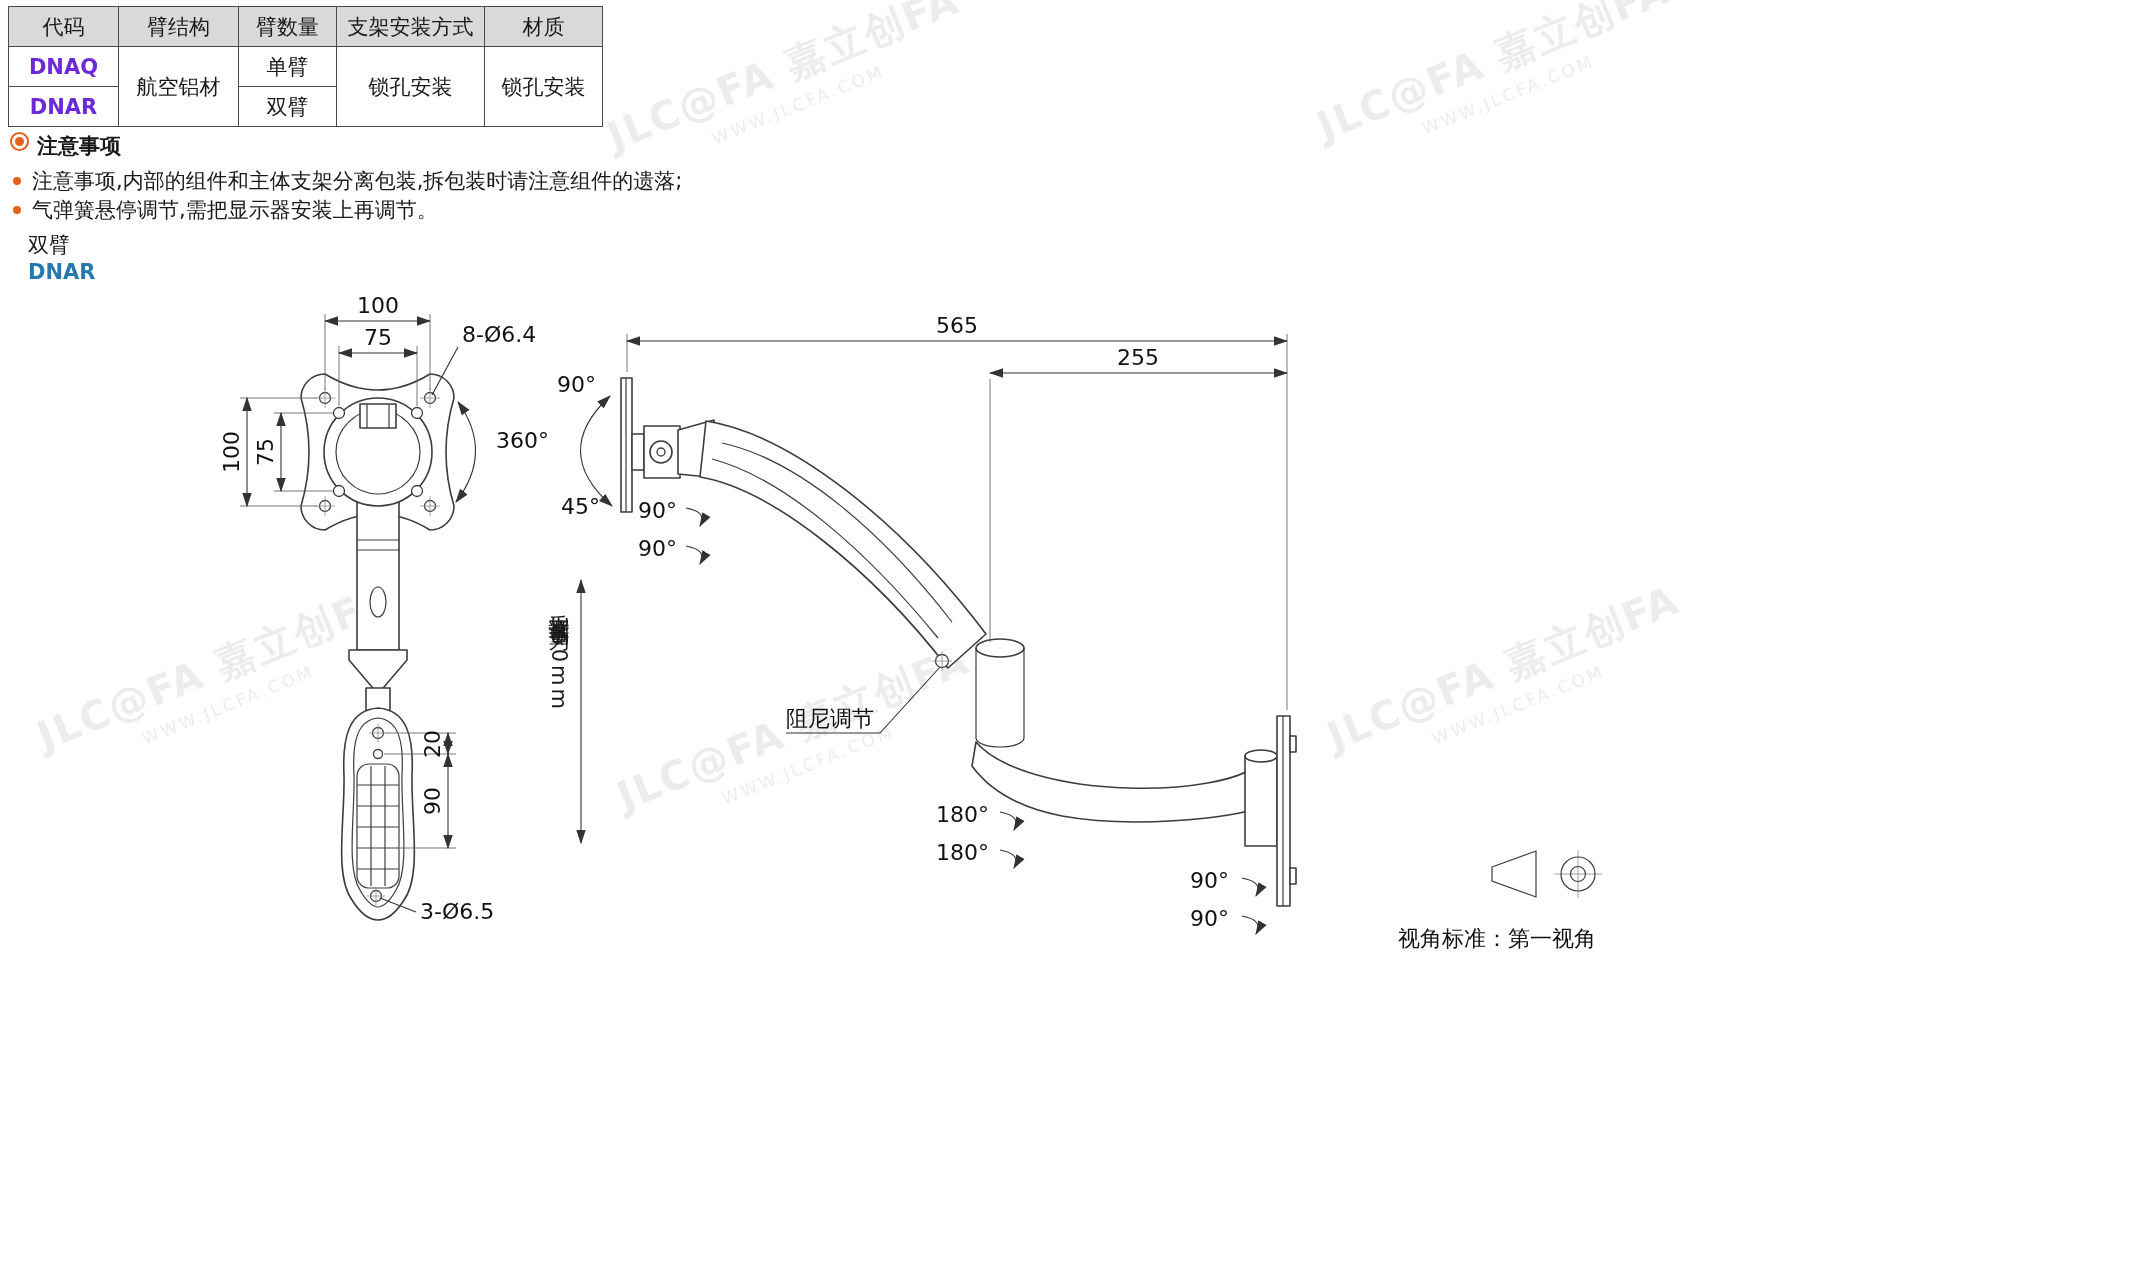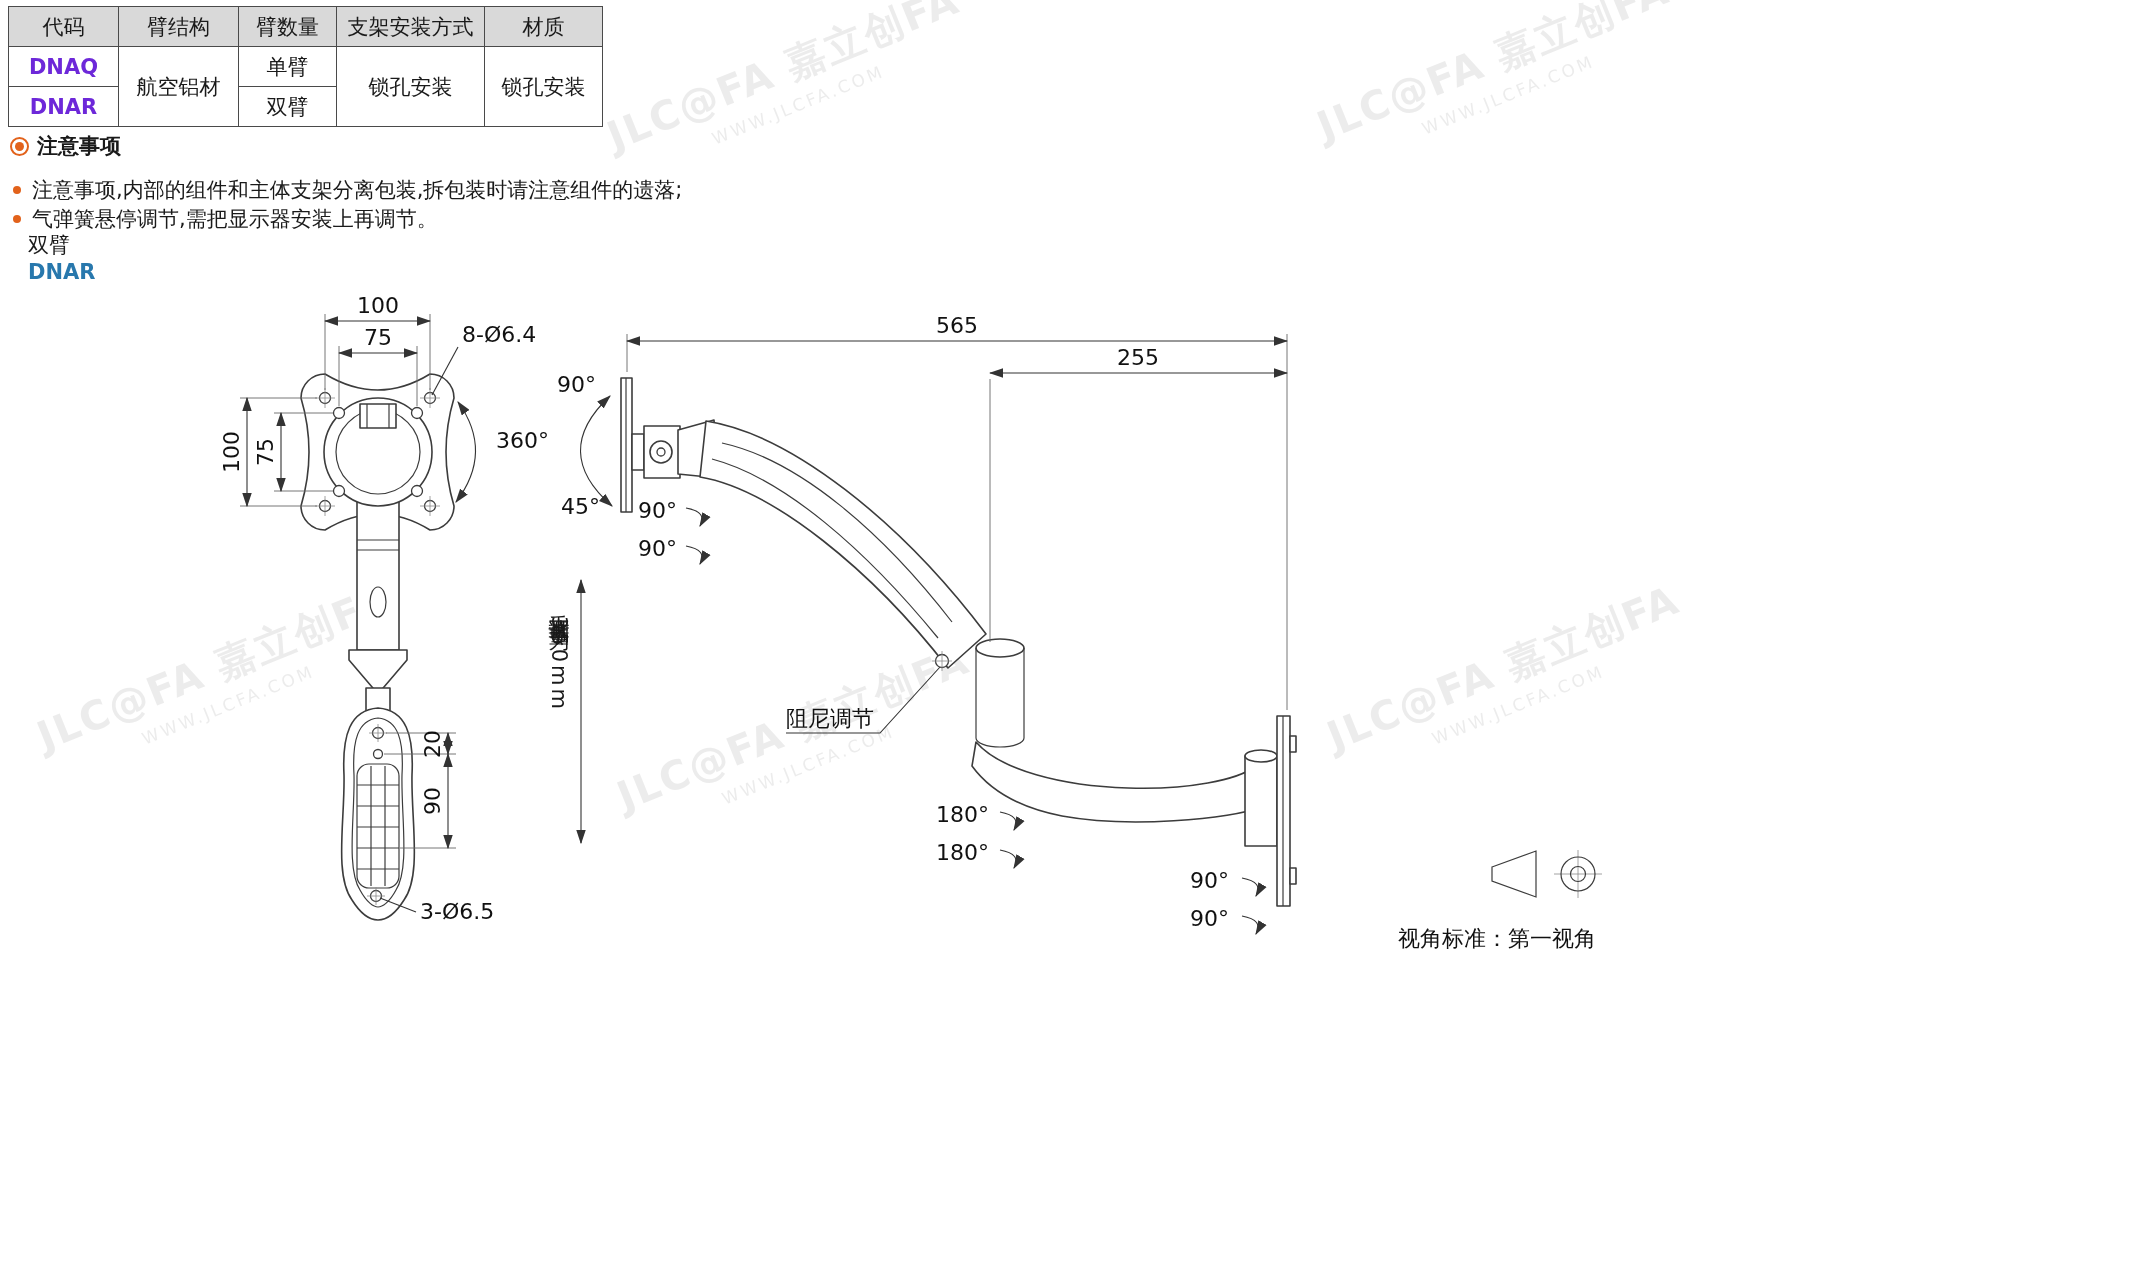--- a/index.html
+++ b/index.html
@@ -8,21 +8,21 @@
 
   
   .spec-table{position:absolute;left:8px;top:6px;border-collapse:collapse;font-size:21px;}
   .spec-table th,.spec-table td{border:1px solid #4a4a4a;text-align:center;padding:0 4px;height:39px;}
   .spec-table th{background:#d9d9d9;font-weight:normal;}
   .spec-table td{background:#fff;}
   .spec-table td.code{color:#6d28d9;font-weight:bold;}
 
   
   .notes{position:absolute;left:10px;top:132px;font-size:21px;}
-  .notes-title-row{display:flex;align-items:center;margin-bottom:16px;}
+  .notes-title-row{display:flex;align-items:flex-start;margin-bottom:7px;}
   .notes-title{font-weight:bold;margin-left:8px;}
   .notice-icon{width:15px;height:15px;border:2px solid #e2621b;border-radius:50%;display:inline-block;position:relative;flex:none;}
   .notice-icon::after{content:"";position:absolute;inset:3px;background:#e2621b;border-radius:50%;}
   .note-item{line-height:29px;white-space:nowrap;}
   .dot{width:8px;height:8px;background:#e2621b;border-radius:50%;display:inline-block;margin:0 11px 3px 3px;vertical-align:middle;}
 
   
   .variant{position:absolute;left:28px;top:232px;font-size:21px;line-height:27px;}
   .variant-code{color:#2878ad;font-weight:bold;}
 

